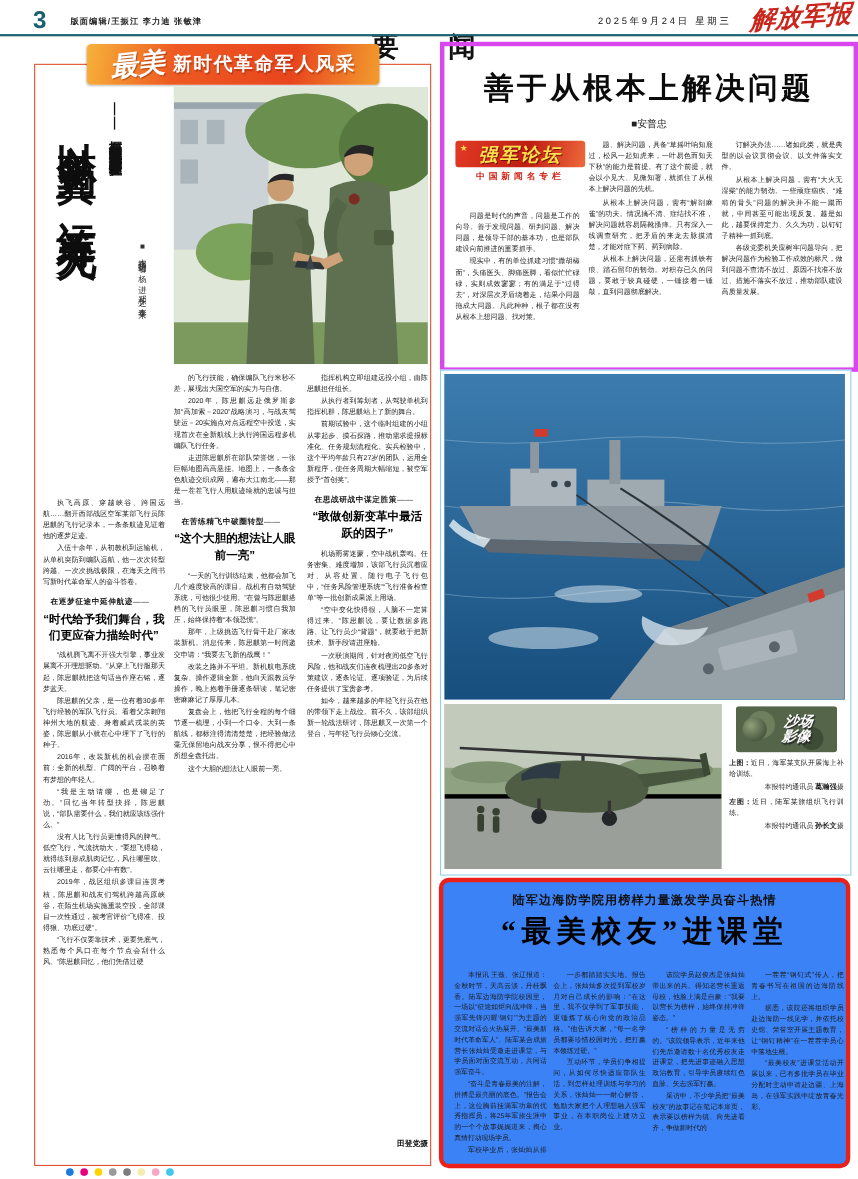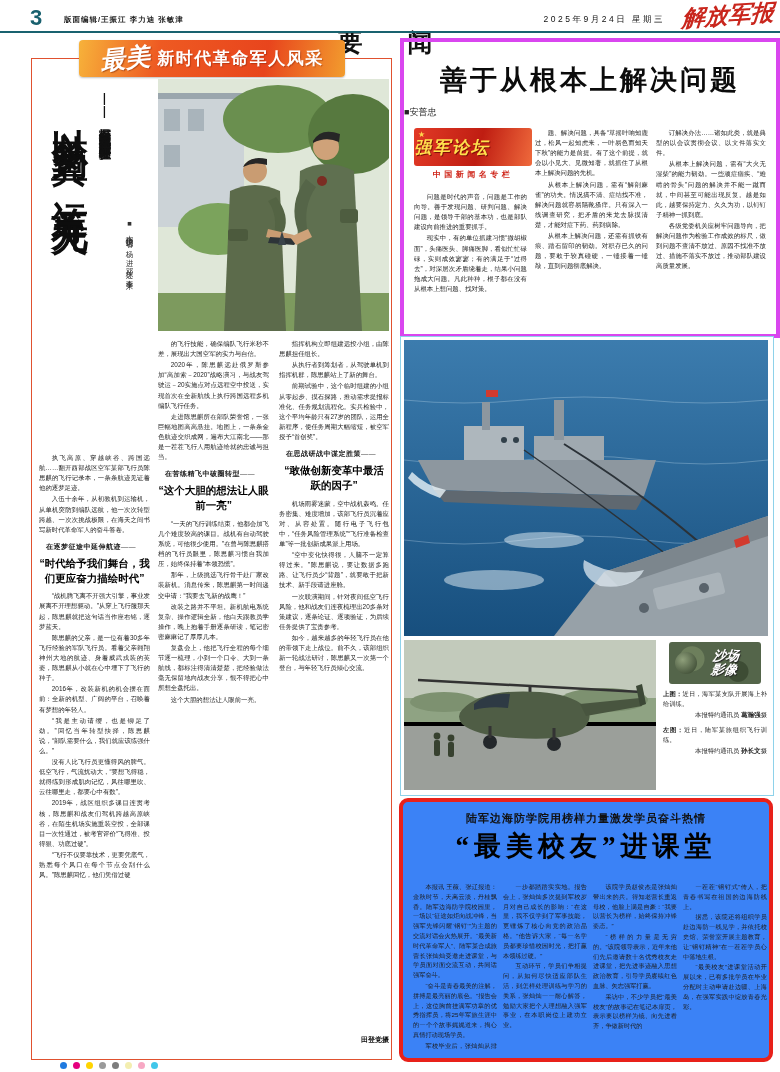--- a/index.html
+++ b/index.html
@@ -40,24 +40,24 @@
   .bodycol p.sub-quote{font-size:10.5px;font-weight:bold;line-height:1.4;margin:0 0 6px;text-indent:0;
                        text-align:center;color:#000;}
   .f-col1{left:7px;top:394px;width:111px;height:596px;}
   .f-col2{left:126px;top:280px;width:111px;height:710px;}
   .f-col3{left:247px;top:280px;width:110px;height:690px;}
   .f-credit{left:247px;top:976px;width:110px;text-align:right;font-size:7px;font-weight:bold;color:#111;}
 
   
   .forum-box{left:400px;top:38px;width:372px;height:292px;border:4px solid #d946ef;}
   .forum-title{left:0;right:0;top:20px;text-align:center;font-size:27px;font-weight:bold;letter-spacing:3px;color:#0b0b0b;}
-  .forum-byline{left:0;right:0;top:64px;text-align:left;font-size:9px;color:#222;}
+  .forum-byline{left:0;right:0;top:64px;text-align:center;font-size:9px;color:#222;}
   .forum-badge{left:10px;top:86px;width:118px;}
-  .badge-flag{height:38px;border-radius:3px;background:linear-gradient(105deg,#e23a26,#bf1d12 55%,#ef6a3c);
-              display:flex;align-items:center;justify-content:flex-start;position:relative;overflow:hidden;}
+  .badge-flag{height:24px;border-radius:3px;background:linear-gradient(105deg,#e23a26,#bf1d12 55%,#ef6a3c);
+              display:flex;align-items:center;justify-content:center;position:relative;overflow:hidden;}
   .badge-flag:before{content:"★";position:absolute;left:4px;top:2px;color:#ffd84d;font-size:8px;}
   .badge-flag-text{color:#ffe14d;font-size:17px;font-weight:bold;font-style:italic;letter-spacing:2px;
                    text-shadow:1px 1px 0 #7e0f08;}
   .badge-sub{margin-top:3px;text-align:center;color:#cf2418;font-size:8px;letter-spacing:3.5px;font-weight:bold;}
   .fo-col1{left:10px;top:150px;width:113px;height:134px;}
   .fo-col2{left:131px;top:86px;width:113px;height:198px;}
   .fo-col3{left:252px;top:86px;width:110px;height:198px;}
 
   
   .photo-block{left:400px;top:336px;width:372px;height:458px;border:1px solid #8ed2ea;background:#fff;}

